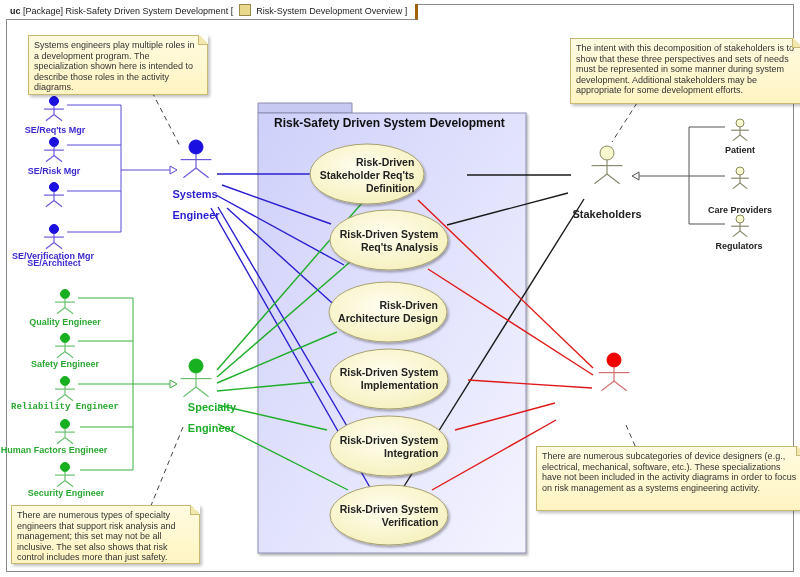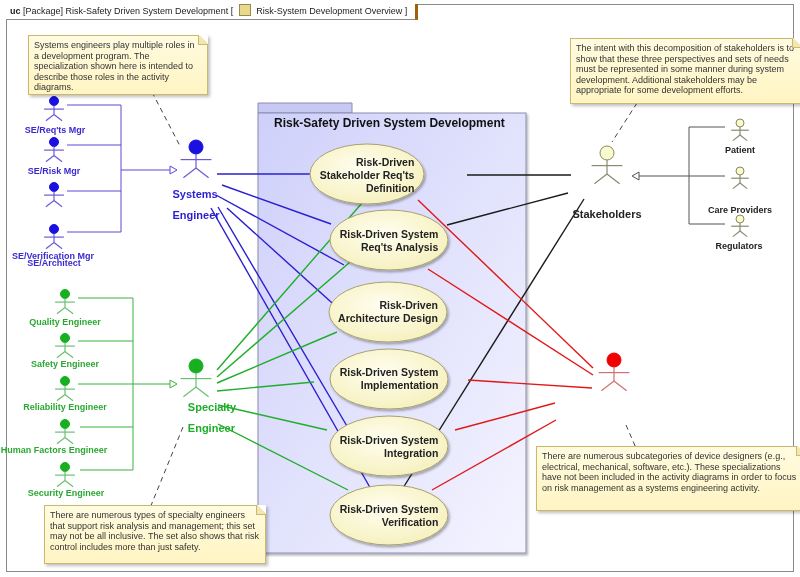--- a/index.html
+++ b/index.html
@@ -267,32 +267,32 @@
 <div class="actor-label big" style="left:614px;top:398px;color:#e01818;white-space:pre;margin-top:47px;">Device Designer-
 Developer</div>
 
 <div class="actor-label" style="left:55px;top:125px;color:#3a2ad0;">SE/Req'ts Mgr</div>
 <div class="actor-label" style="left:54px;top:166px;color:#3a2ad0;">SE/Risk Mgr</div>
 <div class="actor-label" style="left:54px;top:213px;color:#3a2ad0;margin-top:45px;">SE/Architect</div>
 <div class="actor-label" style="left:53px;top:251px;color:#3a2ad0;">SE/Verification Mgr</div>
 
 <div class="actor-label" style="left:65px;top:317px;color:#2aa832;">Quality Engineer</div>
 <div class="actor-label" style="left:65px;top:359px;color:#2aa832;">Safety Engineer</div>
-<div class="actor-label" style="left:65px;top:402px;color:#2aa832;">Reliability Engineer</div>
+<div class="actor-label" style="left:65px;top:402px;color:#2aa832;font-family:Liberation Mono, monospace;">Reliability Engineer</div>
 <div class="actor-label" style="left:54px;top:445px;color:#2aa832;">Human Factors Engineer</div>
 <div class="actor-label" style="left:66px;top:488px;color:#2aa832;">Security Engineer</div>
 
 <div class="actor-label" style="left:740px;top:145px;color:#222;">Patient</div>
 <div class="actor-label" style="left:740px;top:193px;color:#222;margin-top:12px;">Care Providers</div>
 <div class="actor-label" style="left:739px;top:241px;color:#222;">Regulators</div>
 
 <div class="note" style="left:28px;top:35px;width:180px;height:60px;">
   <span>Systems engineers play multiple roles in a development program.  The specialization shown here is intended to describe those roles in the activity diagrams.</span>
 </div>
 <div class="note" style="left:535px;top:38px;width:232px;height:66px;margin-left:35px;">
   <span>The intent with this decomposition of stakeholders is to show that these three perspectives and sets of needs must be represented in some manner during system development.  Additional stakeholders may be appropriate for some development efforts.</span>
 </div>
-<div class="note" style="left:44px;top:505px;width:222px;height:59px;">
+<div class="note" style="left:11px;top:505px;width:189px;height:59px;">
   <span>There are numerous types of specialty engineers that support risk analysis and management; this set may not be all inclusive.  The set also shows that risk control includes more than just safety.</span>
 </div>
 <div class="note" style="left:536px;top:446px;width:270px;height:65px;">
   <span>There are numerous subcategories of device designers (e.g., electrical, mechanical, software, etc.).  These specializations have not been included in the activity diagrams in order to focus on risk management as a systems engineering activity.</span>
 </div>
 
 </body></html>

